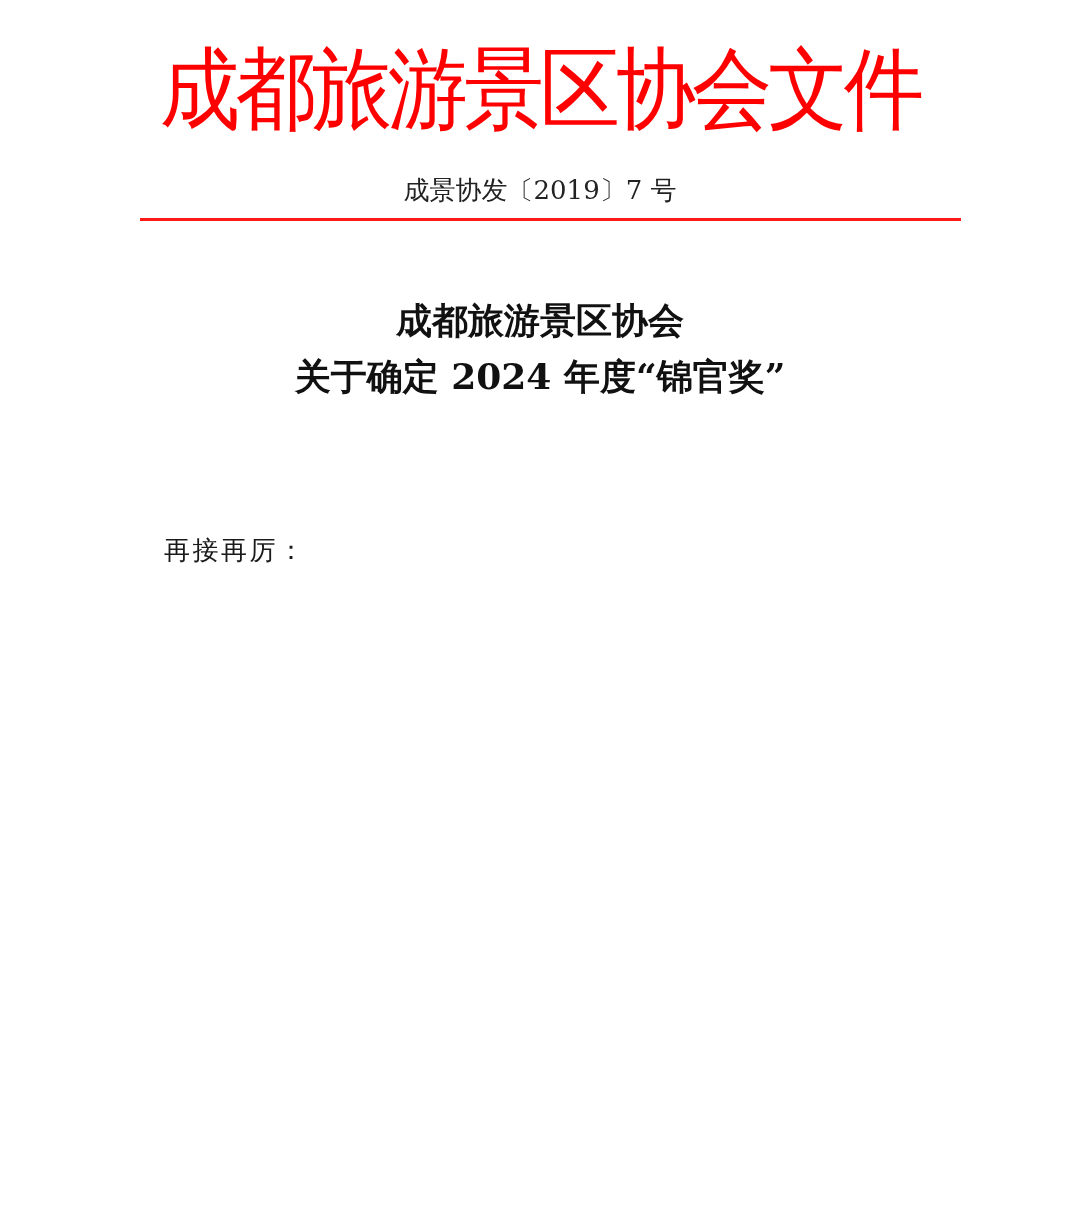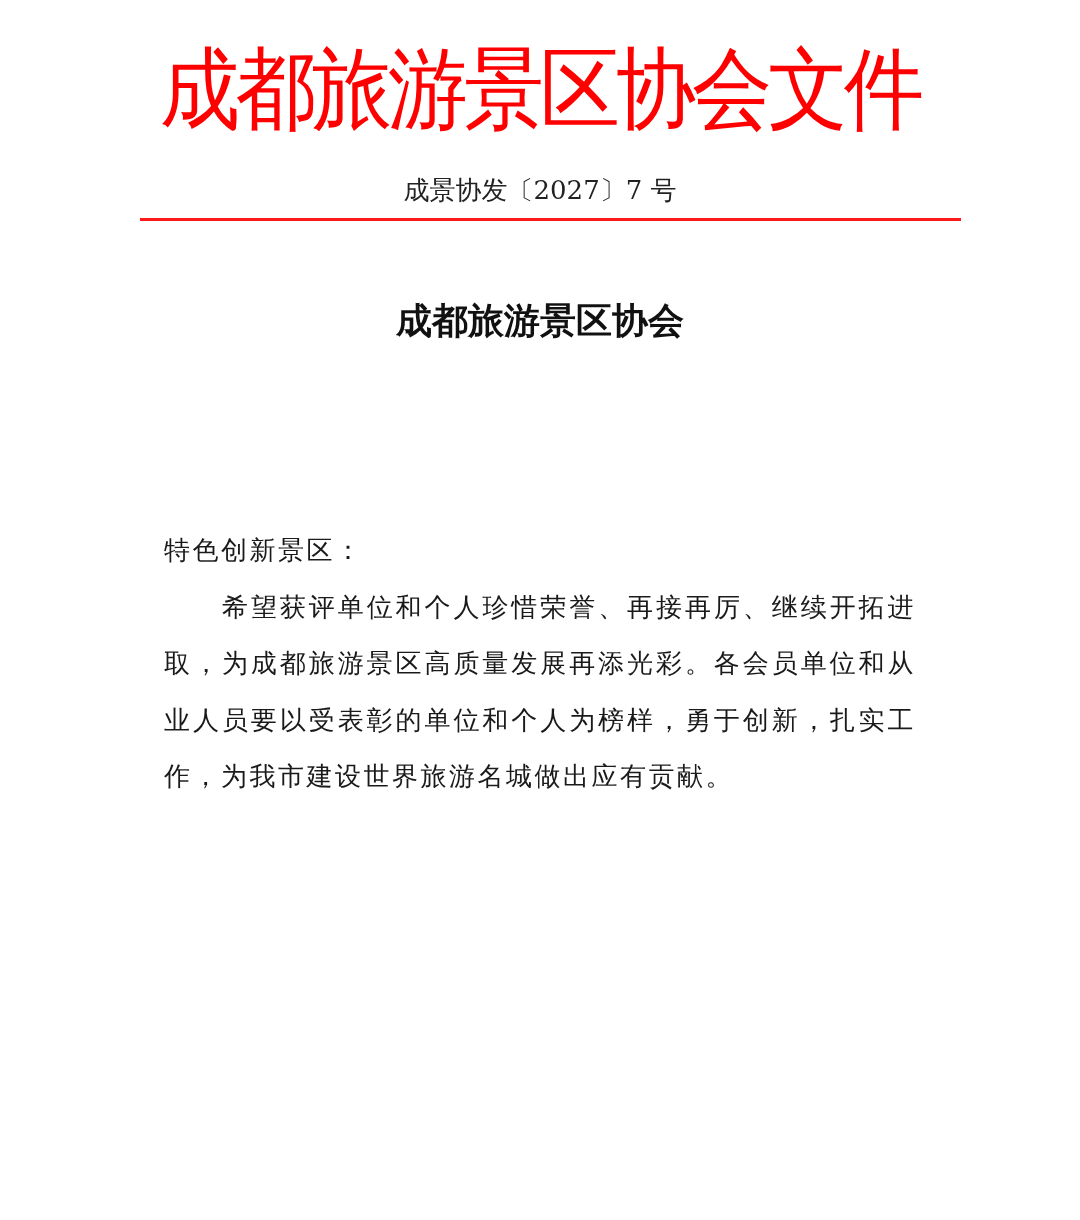--- a/index.html
+++ b/index.html
@@ -77,24 +77,24 @@
   }
   .body-text p.indent {
     text-indent: 58px;
   }
 </style>
 </head>
 <body>
 
 <div class="masthead">成都旅游景区协会文件</div>
 
-<div class="doc-number">成景协发〔2027〕7 号</div>
+<div class="doc-number">成景协发〔2019〕7 号</div>
 
 <div class="red-rule"></div>
 
 <div class="title">
   <span class="line">成都旅游景区协会</span>
+  <span class="line">关于确定 2024 年度“锦官奖”</span>
 </div>
 
 <div class="body-text">
-  <p>特色创新景区：</p>
-  <p class="indent">希望获评单位和个人珍惜荣誉、再接再厉、继续开拓进取，为成都旅游景区高质量发展再添光彩。各会员单位和从业人员要以受表彰的单位和个人为榜样，勇于创新，扎实工作，为我市建设世界旅游名城做出应有贡献。</p>
+  <p>再接再厉：</p>
 </div>
 
 </body></html>

